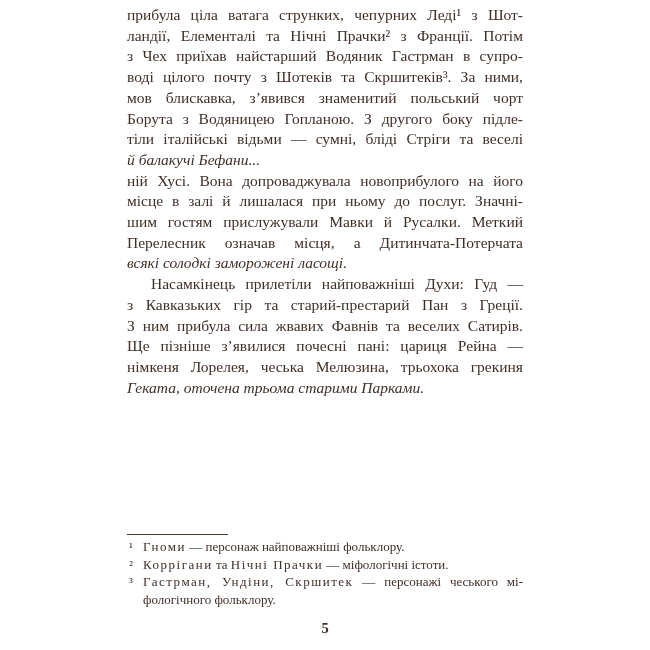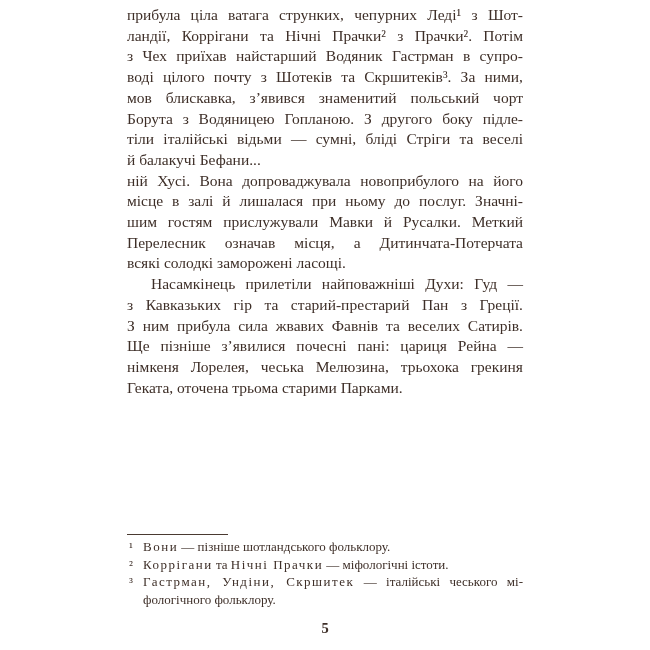--- a/index.html
+++ b/index.html
@@ -24,20 +24,21 @@
   }
   .line {
     font-size: 15.5px;
     line-height: 20.7px;
     text-align: justify;
     text-align-last: justify;
     -moz-text-align-last: justify;
   }
   .line.ll {
     text-align-last: left;
+    font-style: italic;
     -moz-text-align-last: left;
   }
   .line.ind { padding-left: 24px; }
   .fn-sep {
     position: absolute;
     left: 127px;
     top: 534px;
     width: 101px;
     height: 0;
     border-top: 1.2px solid #4a3a31;
@@ -84,21 +85,21 @@
 </style>
 </head>
 <body>
 
 <div class="page">
 
   <div class="text-block">
 
     <div>
       <div class="line">прибула ціла ватага струнких, чепурних Леді¹ з Шот-</div>
-      <div class="line">ландії, Коррігани та Нічні Прачки² з Прачки². Потім</div>
+      <div class="line">ландії, Елементалі та Нічні Прачки² з Франції. Потім</div>
       <div class="line">з Чех приїхав найстарший Водяник Гастрман в супро-</div>
       <div class="line">воді цілого почту з Шотеків та Скршитеків³. За ними,</div>
       <div class="line">мов блискавка, з’явився знаменитий польський чорт</div>
       <div class="line">Борута з Водяницею Гопланою. З другого боку підле-</div>
       <div class="line">тіли італійські відьми — сумні, бліді Стріги та веселі</div>
       <div class="line ll">й балакучі Бефани...</div>
     </div>
 
 
     <div>
@@ -118,29 +119,29 @@
       <div class="line ll">Геката, оточена трьома старими Парками.</div>
     </div>
 
   </div>
 
   <div class="fn-sep"></div>
 
   <div class="footnotes">
 
     <div class="footnote">
-      <span class="fn-marker">¹</span><span class="fn-term">Вони</span><span> — пізніше шотландського фольклору.</span>
+      <span class="fn-marker">¹</span><span class="fn-term">Гноми</span><span> — персонаж найповажніші фольклору.</span>
     </div>
 
     <div class="footnote">
       <span class="fn-marker">²</span><span class="fn-term">Коррігани</span><span> та </span><span class="fn-term">Нічні Прачки</span><span> — міфологічні істоти.</span>
     </div>
 
     <div class="footnote just">
-      <span class="fn-marker">³</span><span class="fn-term">Гастрман, Ундіни, Скршитек</span><span> — італійські чеського мі-</span>
+      <span class="fn-marker">³</span><span class="fn-term">Гастрман, Ундіни, Скршитек</span><span> — персонажі чеського мі-</span>
     </div>
     <div class="fn-cont">фологічного фольклору.</div>
 
   </div>
 
   <div class="page-number">5</div>
 
 </div>
 
 </body></html>

